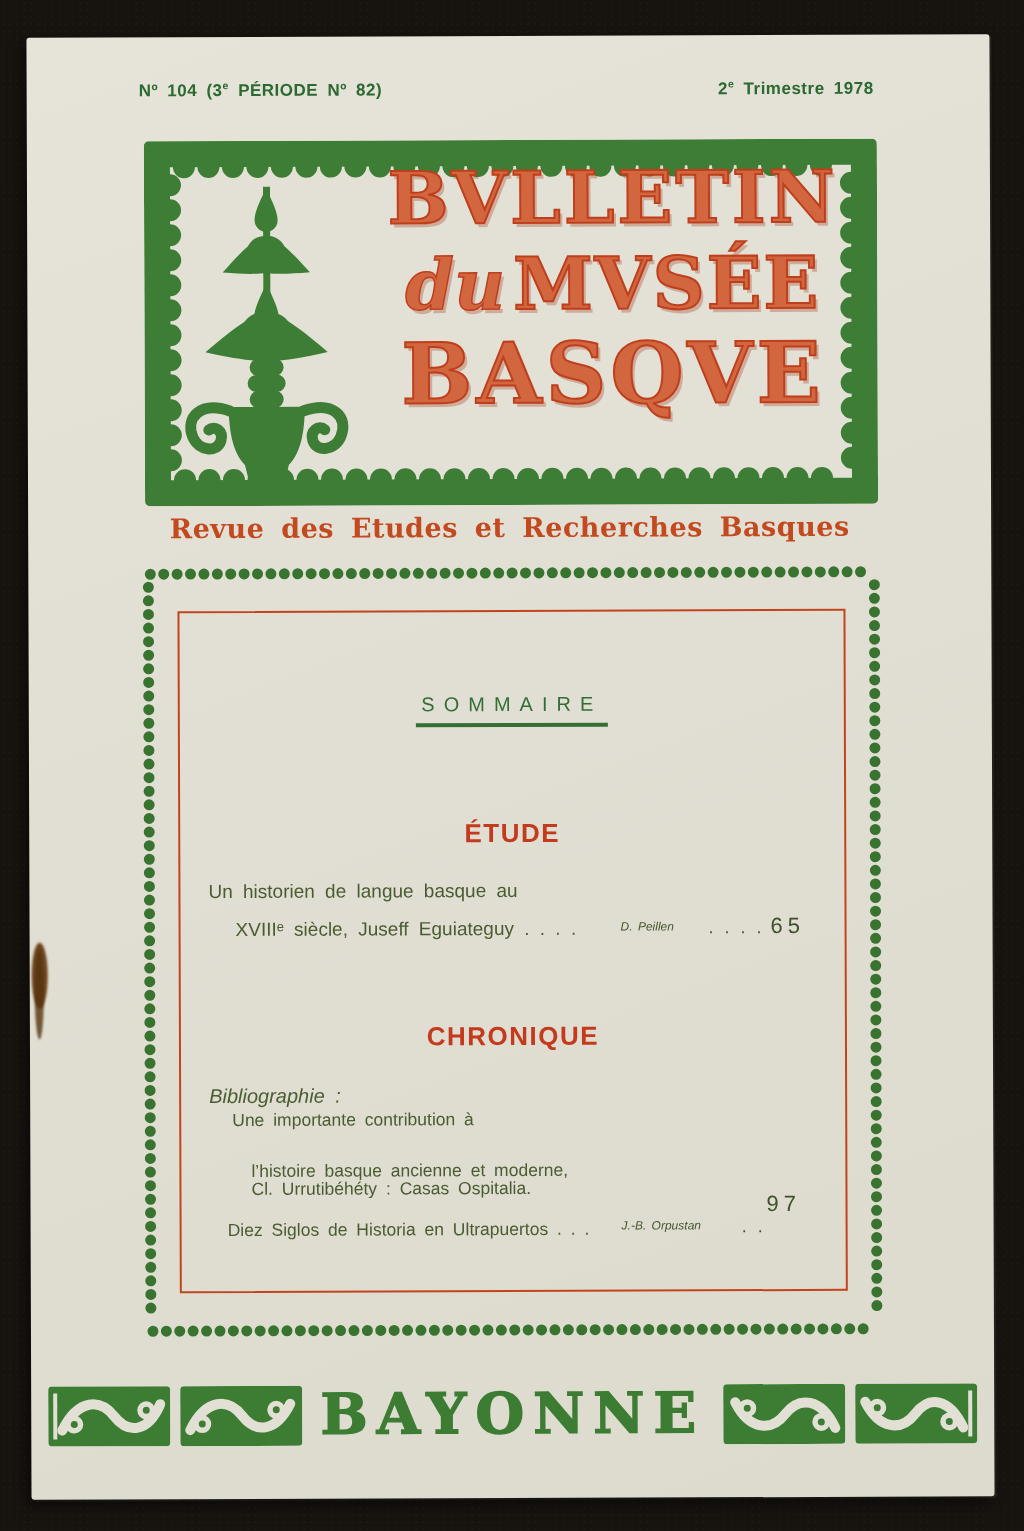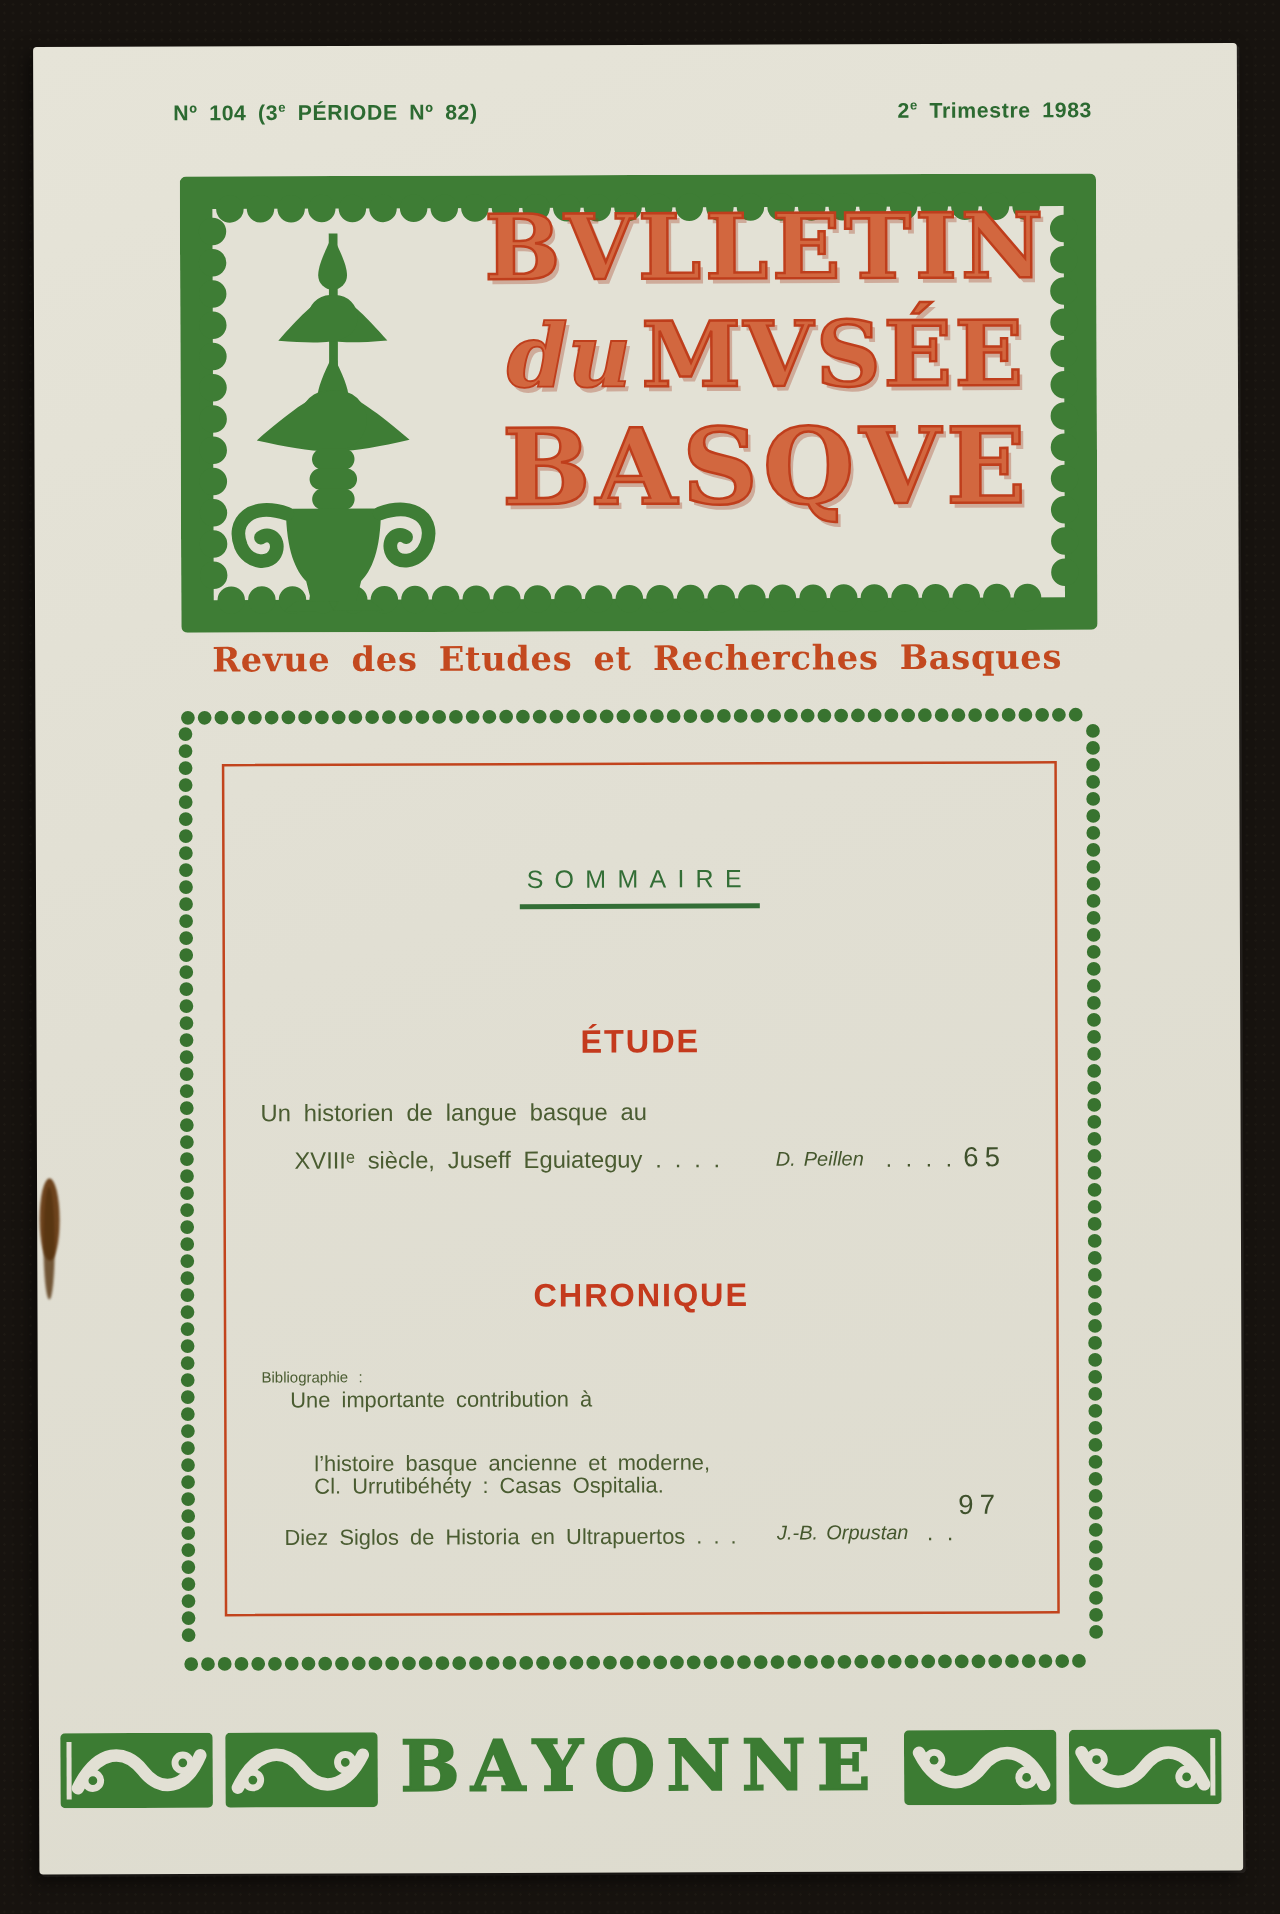--- a/index.html
+++ b/index.html
@@ -65,21 +65,21 @@
   }
   .sec{
     position:absolute;left:0;right:0;text-align:center;
     color:#c43a1d;font-size:26px;font-weight:bold;letter-spacing:1.5px;
   }
   .sec.etude{top:206px;}
   .sec.chronique{top:409px;}
 
   .gtxt{position:absolute;color:#4a5c31;font-size:19px;word-spacing:5px;white-space:nowrap;}
   .gtxt.small{font-size:17.5px;word-spacing:4px;}
-  .auth{position:absolute;color:#45572d;font-size:16px;font-style:italic;word-spacing:2px;white-space:nowrap;text-align:right;}
+  .auth{position:absolute;color:#45572d;font-size:12px;font-style:italic;word-spacing:2px;white-space:nowrap;text-align:right;}
   .dots{position:absolute;color:#45572d;font-size:18px;letter-spacing:3px;white-space:nowrap;}
   .pgno{position:absolute;color:#3f512c;font-size:22px;letter-spacing:5px;white-space:nowrap;}
 
   
   .banner{
     position:absolute;left:0;right:0;top:1347px;height:64px;
     display:flex;align-items:center;justify-content:center;gap:10px;
   }
   .city{
     font-family:"DejaVu Serif",serif;font-weight:bold;font-size:56px;line-height:1;
@@ -90,21 +90,21 @@
 </style>
 </head>
 <body>
 
 <div class="page">
   <div class="rust a"></div>
   <div class="rust b"></div>
 
   <div class="hdr">
     <div><span>Nº 104  (3</span><sup>e</sup><span>  PÉRIODE  Nº 82)</span></div>
-    <div><span>2</span><sup>e</sup><span>  Trimestre  1983</span></div>
+    <div><span>2</span><sup>e</sup><span>  Trimestre  1978</span></div>
   </div>
 
   <div class="frame">
     <svg class="border" width="733" height="365" viewBox="0 0 733 365">
       <rect x="0" y="0" width="733" height="365" rx="5" fill="#3e7d35"></rect>
       <rect x="26" y="26" width="681" height="313" fill="#e3e1d5"></rect>
       <path d="M40,26 H696" stroke="#3e7d35" stroke-width="22" stroke-linecap="round" stroke-dasharray="0 24.5" fill="none"></path>
       <path d="M40,339 H696" stroke="#3e7d35" stroke-width="22" stroke-linecap="round" stroke-dasharray="0 24.5" fill="none"></path>
       <path d="M26,44 V324" stroke="#3e7d35" stroke-width="22" stroke-linecap="round" stroke-dasharray="0 25" fill="none"></path>
       <path d="M707,44 V324" stroke="#3e7d35" stroke-width="22" stroke-linecap="round" stroke-dasharray="0 25" fill="none"></path>
@@ -157,21 +157,21 @@
     <div class="sec etude">ÉTUDE</div>
 
     <div class="gtxt" style="left:28px;top:268px;">Un historien de langue basque au</div>
     <div class="gtxt" style="left:55px;top:306px;">XVIIIᵉ siècle, Juseff Eguiateguy . . . .</div>
     <div class="auth" style="left:440px;top:308px;">D. Peillen</div>
     <div class="dots" style="left:528px;top:306px;">. . . . . .</div>
     <div class="pgno" style="left:590px;top:302px;">65</div>
 
     <div class="sec chronique">CHRONIQUE</div>
 
-    <div class="gtxt" style="left:28px;top:482px;font-size:12px;">Bibliographie :</div>
+    <div class="gtxt" style="left:28px;top:472px;font-size:20px;font-style:italic;">Bibliographie :</div>
     <div class="gtxt small" style="left:51px;top:497px;text-align:right;">Une importante contribution à</div>
     <div class="gtxt small" style="left:70px;top:548px;">l’histoire basque ancienne et moderne,</div>
     <div class="gtxt small" style="left:70px;top:566px;">Cl. Urrutibéhéty : Casas Ospitalia.</div>
     <div class="gtxt small" style="left:46px;top:607px;">Diez Siglos de Historia en Ultrapuertos . . .</div>
     <div class="auth" style="left:440px;top:607px;">J.-B. Orpustan</div>
     <div class="dots" style="left:560px;top:605px;">. .</div>
     <div class="pgno" style="left:585px;top:580px;">97</div>
   </div>
 
   <div class="banner">

